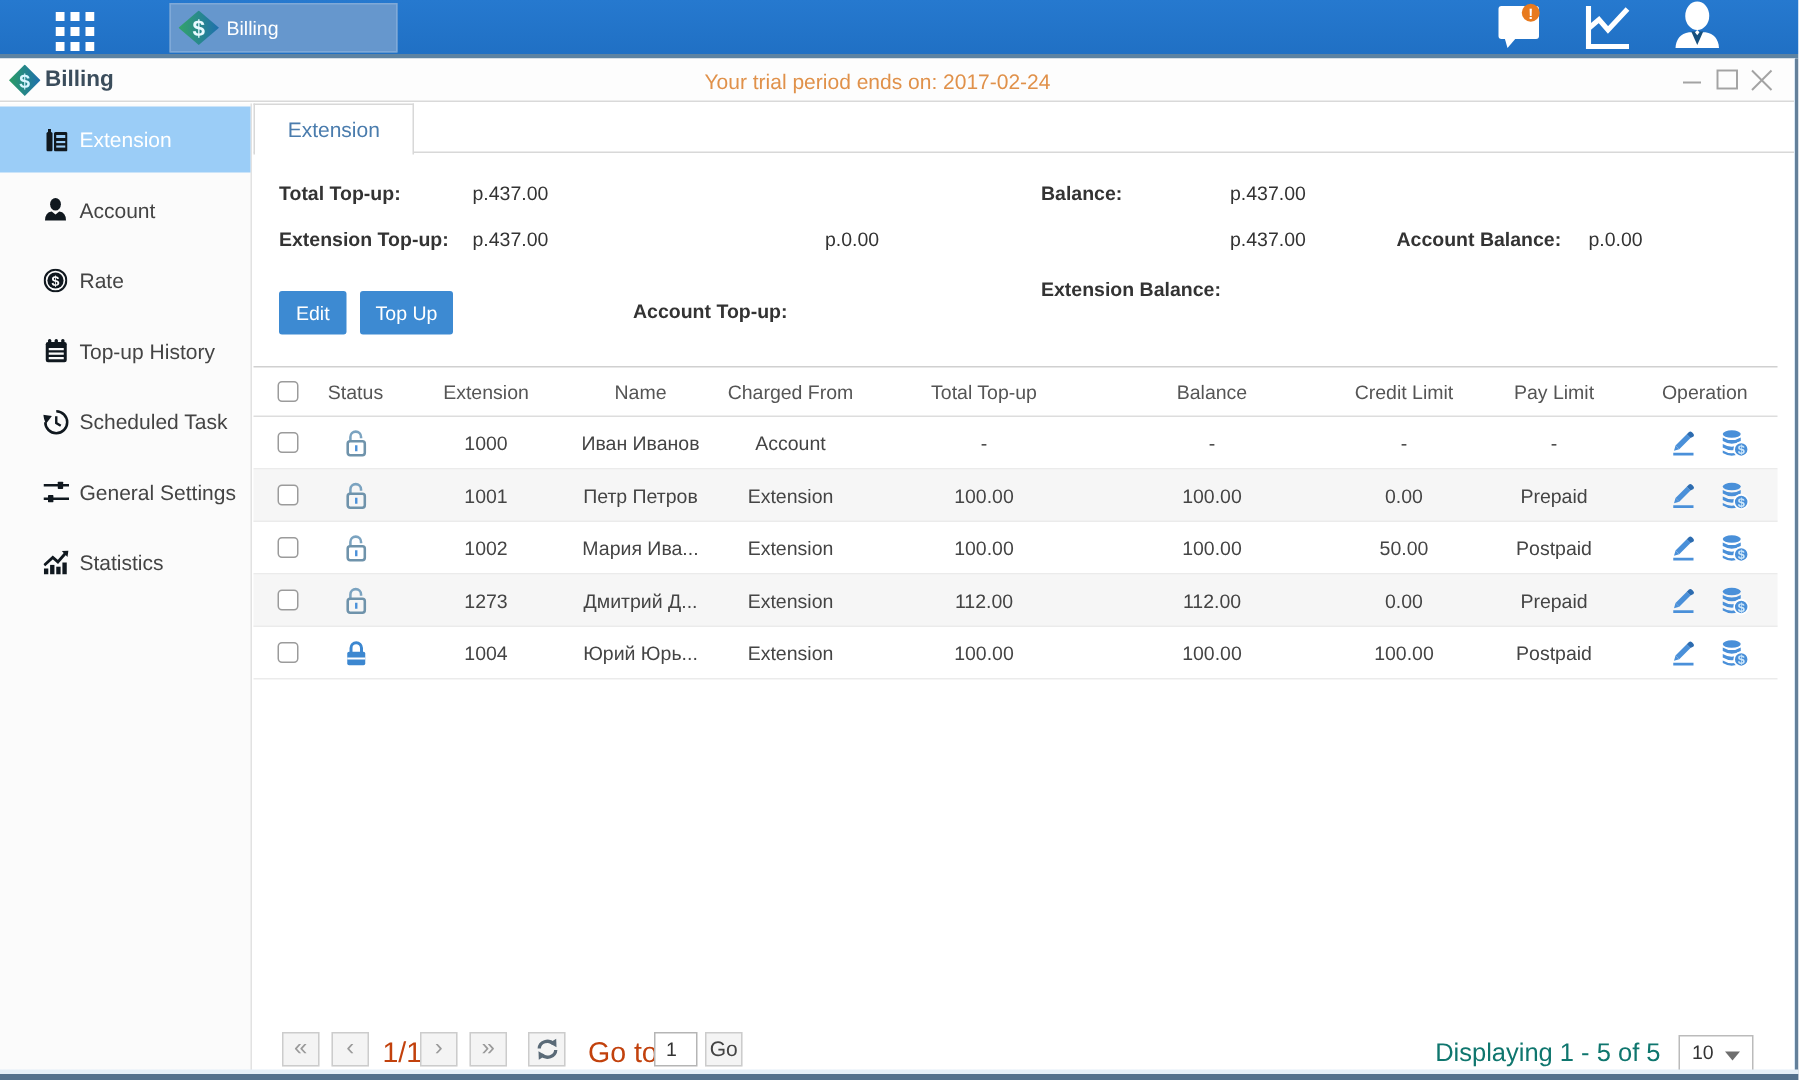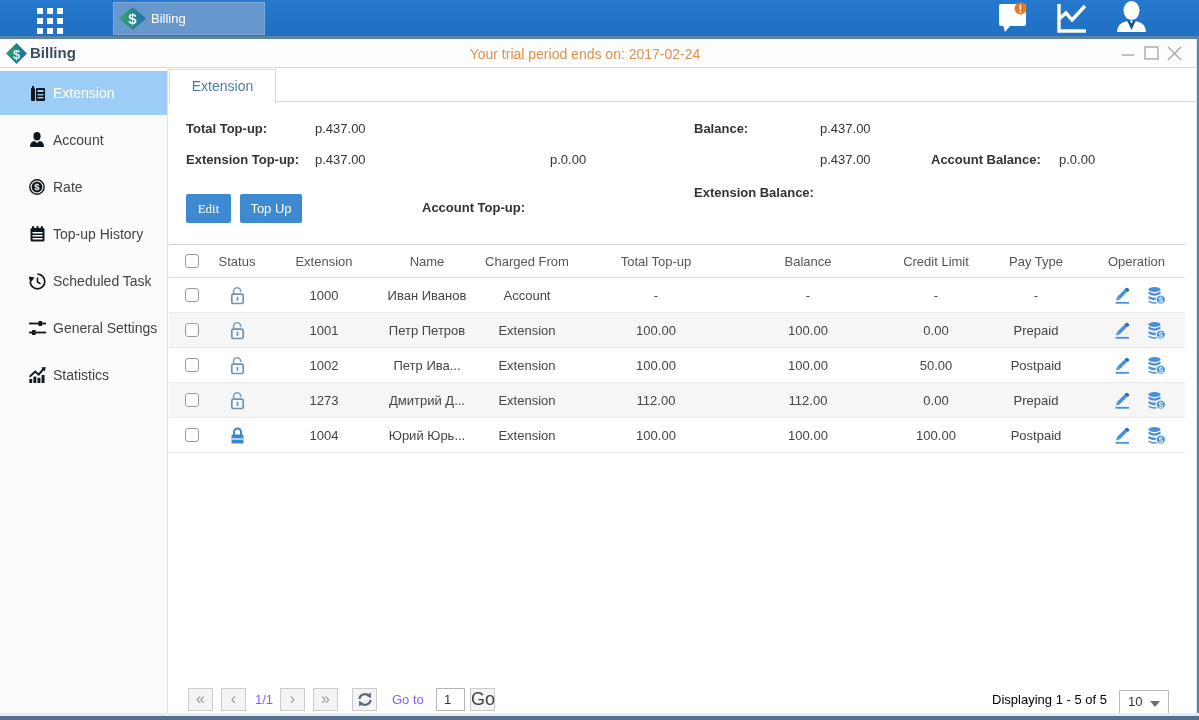--- a/index.html
+++ b/index.html
@@ -41,24 +41,24 @@
 
 table.grid { position:absolute; left:0; top:175px; width:1016px; border-collapse:collapse; table-layout:fixed; }
 table.grid th { border-top:1px solid #d0d0d0; border-bottom:1px solid #ddd; height:33px; font-weight:normal; font-size:13px; color:#555; }
 table.grid td { height:35px; border-bottom:1px solid #ebebeb; font-size:13px; color:#444; text-align:center; }
 table.grid tr.alt td { background:#f6f6f6; }
 .cb { width:14px; height:14px; border:1px solid #9b9b9b; border-radius:3px; background:#fff; margin-left:16px; }
 
 
 .pager { position:absolute; left:0; top:619px; width:1028px; height:24px; }
 .pbtn { position:absolute; top:0; width:25px; height:23px; background:#f4f4f4; border:1px solid #ccc; color:#9a9a9a; text-align:center; line-height:20px; font-size:16px; }
-.pgtext { position:absolute; font-size:13px; color:#8b5cf6; top:4px; }
+.pgtext { position:absolute; font-size:19px; color:#c2410c; top:4px; }
 .goin { position:absolute; width:29px; height:23px; border:1px solid #b5b5b5; background:#fff; font-size:13px; color:#333; text-align:left; line-height:21px; padding-left:7px; }
-.gobtn { position:absolute; width:25px; height:23px; background:#f4f4f4; border:1px solid #ccc; color:#444; font-size:18px; text-align:center; line-height:21px; }
-.disp { position:absolute; right:90px; top:4px; font-size:13px; color:#000000; }
+.gobtn { position:absolute; width:25px; height:23px; background:#f4f4f4; border:1px solid #ccc; color:#444; font-size:14px; text-align:center; line-height:21px; }
+.disp { position:absolute; right:90px; top:4px; font-size:17px; color:#0f766e; }
 .selbox { position:absolute; right:28px; top:2px; width:50px; height:36px; border:1px solid #bbb; background:#fff; font-size:13px; color:#333; line-height:22px; padding-left:8px; }
 .selbox .arr { position:absolute; right:8px; top:10px; width:0; height:0; border-left:5px solid transparent; border-right:5px solid transparent; border-top:6px solid #6e6e6e; }
 
 
 .frame-right { position:absolute; right:0; top:39px; width:3px; height:681px; background:linear-gradient(to right,#d9e8f5 1px,#64809a 1px); }
 .frame-bottom { position:absolute; left:0; top:713px; width:1199px; height:7px; background:linear-gradient(#e4eef7 3px,#53708c 3px); }
 </style>
 </head>
 <body>
 
@@ -222,21 +222,21 @@
 
   <div class="srow" style="left:17px; top:83px;"><b>Extension Top-up:</b></div>
   <div class="srow" style="left:146px; top:83px;">p.437.00</div>
   <div class="srow" style="left:253px; top:83px;margin-top:48px;"><b>Account Top-up:</b></div>
   <div class="srow" style="left:381px; top:83px;">p.0.00</div>
   <div class="srow" style="left:525px; top:83px;margin-top:33px;"><b>Extension Balance:</b></div>
   <div class="srow" style="left:651px; top:83px;">p.437.00</div>
   <div class="srow" style="left:762px; top:83px;"><b>Account Balance:</b></div>
   <div class="srow" style="left:890px; top:83px;">p.0.00</div>
 
-  <div class="btn" style="left:17px; top:125px; width:45px;font-family:Liberation Serif, serif;">Edit</div>
+  <div class="btn" style="left:17px; top:125px; width:45px;">Edit</div>
   <div class="btn" style="left:71px; top:125px; width:62px;">Top Up</div>
 
   <table class="grid">
     <colgroup>
       <col style="width:41px">
         <col style="width:54px">
         <col style="width:120px">
         <col style="width:86px">
         <col style="width:114px">
       <col style="width:144px">
@@ -250,21 +250,21 @@
       <th>
             <div class="cb"></div>
           </th>
           <th>Status</th>
           <th>Extension</th>
           <th>Name</th>
           <th>Charged From</th>
       <th>Total Top-up</th>
           <th>Balance</th>
           <th>Credit Limit</th>
-          <th>Pay Type</th>
+          <th>Pay Limit</th>
           <th>Operation</th>
     </tr>
     <tr>
       <td>
             <div class="cb"></div>
           </td>
           <td><svg width="17" height="19" viewBox="0 0 17 19" style="vertical-align:middle;">
         <path d="M4.6 8.2 V5.3 A3.5 3.5 0 0 1 11.7 5.3 V6.2" fill="none" stroke="#7ba3c0" stroke-width="1.7"></path>
         <rect x="2.8" y="8.2" width="11.4" height="9.3" rx="1.6" fill="none" stroke="#6f93ab" stroke-width="1.7"></rect>
         <line x1="8.5" y1="10.8" x2="8.5" y2="14.8" stroke="#4a90d9" stroke-width="1.6"></line>
@@ -327,21 +327,21 @@
     <tr>
       <td>
             <div class="cb"></div>
           </td>
           <td><svg width="17" height="19" viewBox="0 0 17 19" style="vertical-align:middle;">
         <path d="M4.6 8.2 V5.3 A3.5 3.5 0 0 1 11.7 5.3 V6.2" fill="none" stroke="#7ba3c0" stroke-width="1.7"></path>
         <rect x="2.8" y="8.2" width="11.4" height="9.3" rx="1.6" fill="none" stroke="#6f93ab" stroke-width="1.7"></rect>
         <line x1="8.5" y1="10.8" x2="8.5" y2="14.8" stroke="#4a90d9" stroke-width="1.6"></line>
       </svg></td>
           <td>1002</td>
-          <td>Петр Ива...</td>
+          <td>Мария Ива...</td>
           <td>Extension</td>
       <td>100.00</td>
           <td>100.00</td>
           <td>50.00</td>
           <td>Postpaid</td>
           <td><svg width="18" height="18" viewBox="0 0 18 18" style="vertical-align:middle; margin-right:16px; position:relative; left:3px;">
         <path d="M4 11 L11.5 3.5 L14 6 L6.5 13.5 Z" fill="#4a90d9"></path>
         <path d="M11.5 3.5 L13 2 Q14 1.2 15 2.2 L15.8 3 Q16.8 4 16 5 L14 6 Z" fill="#2d6cb0"></path>
         <path d="M4 11 L6.5 13.5 L3 14.5 Z" fill="#4a90d9"></path>
         <line x1="2.5" y1="16.8" x2="16" y2="16.8" stroke="#4a90d9" stroke-width="1.8"></line>

